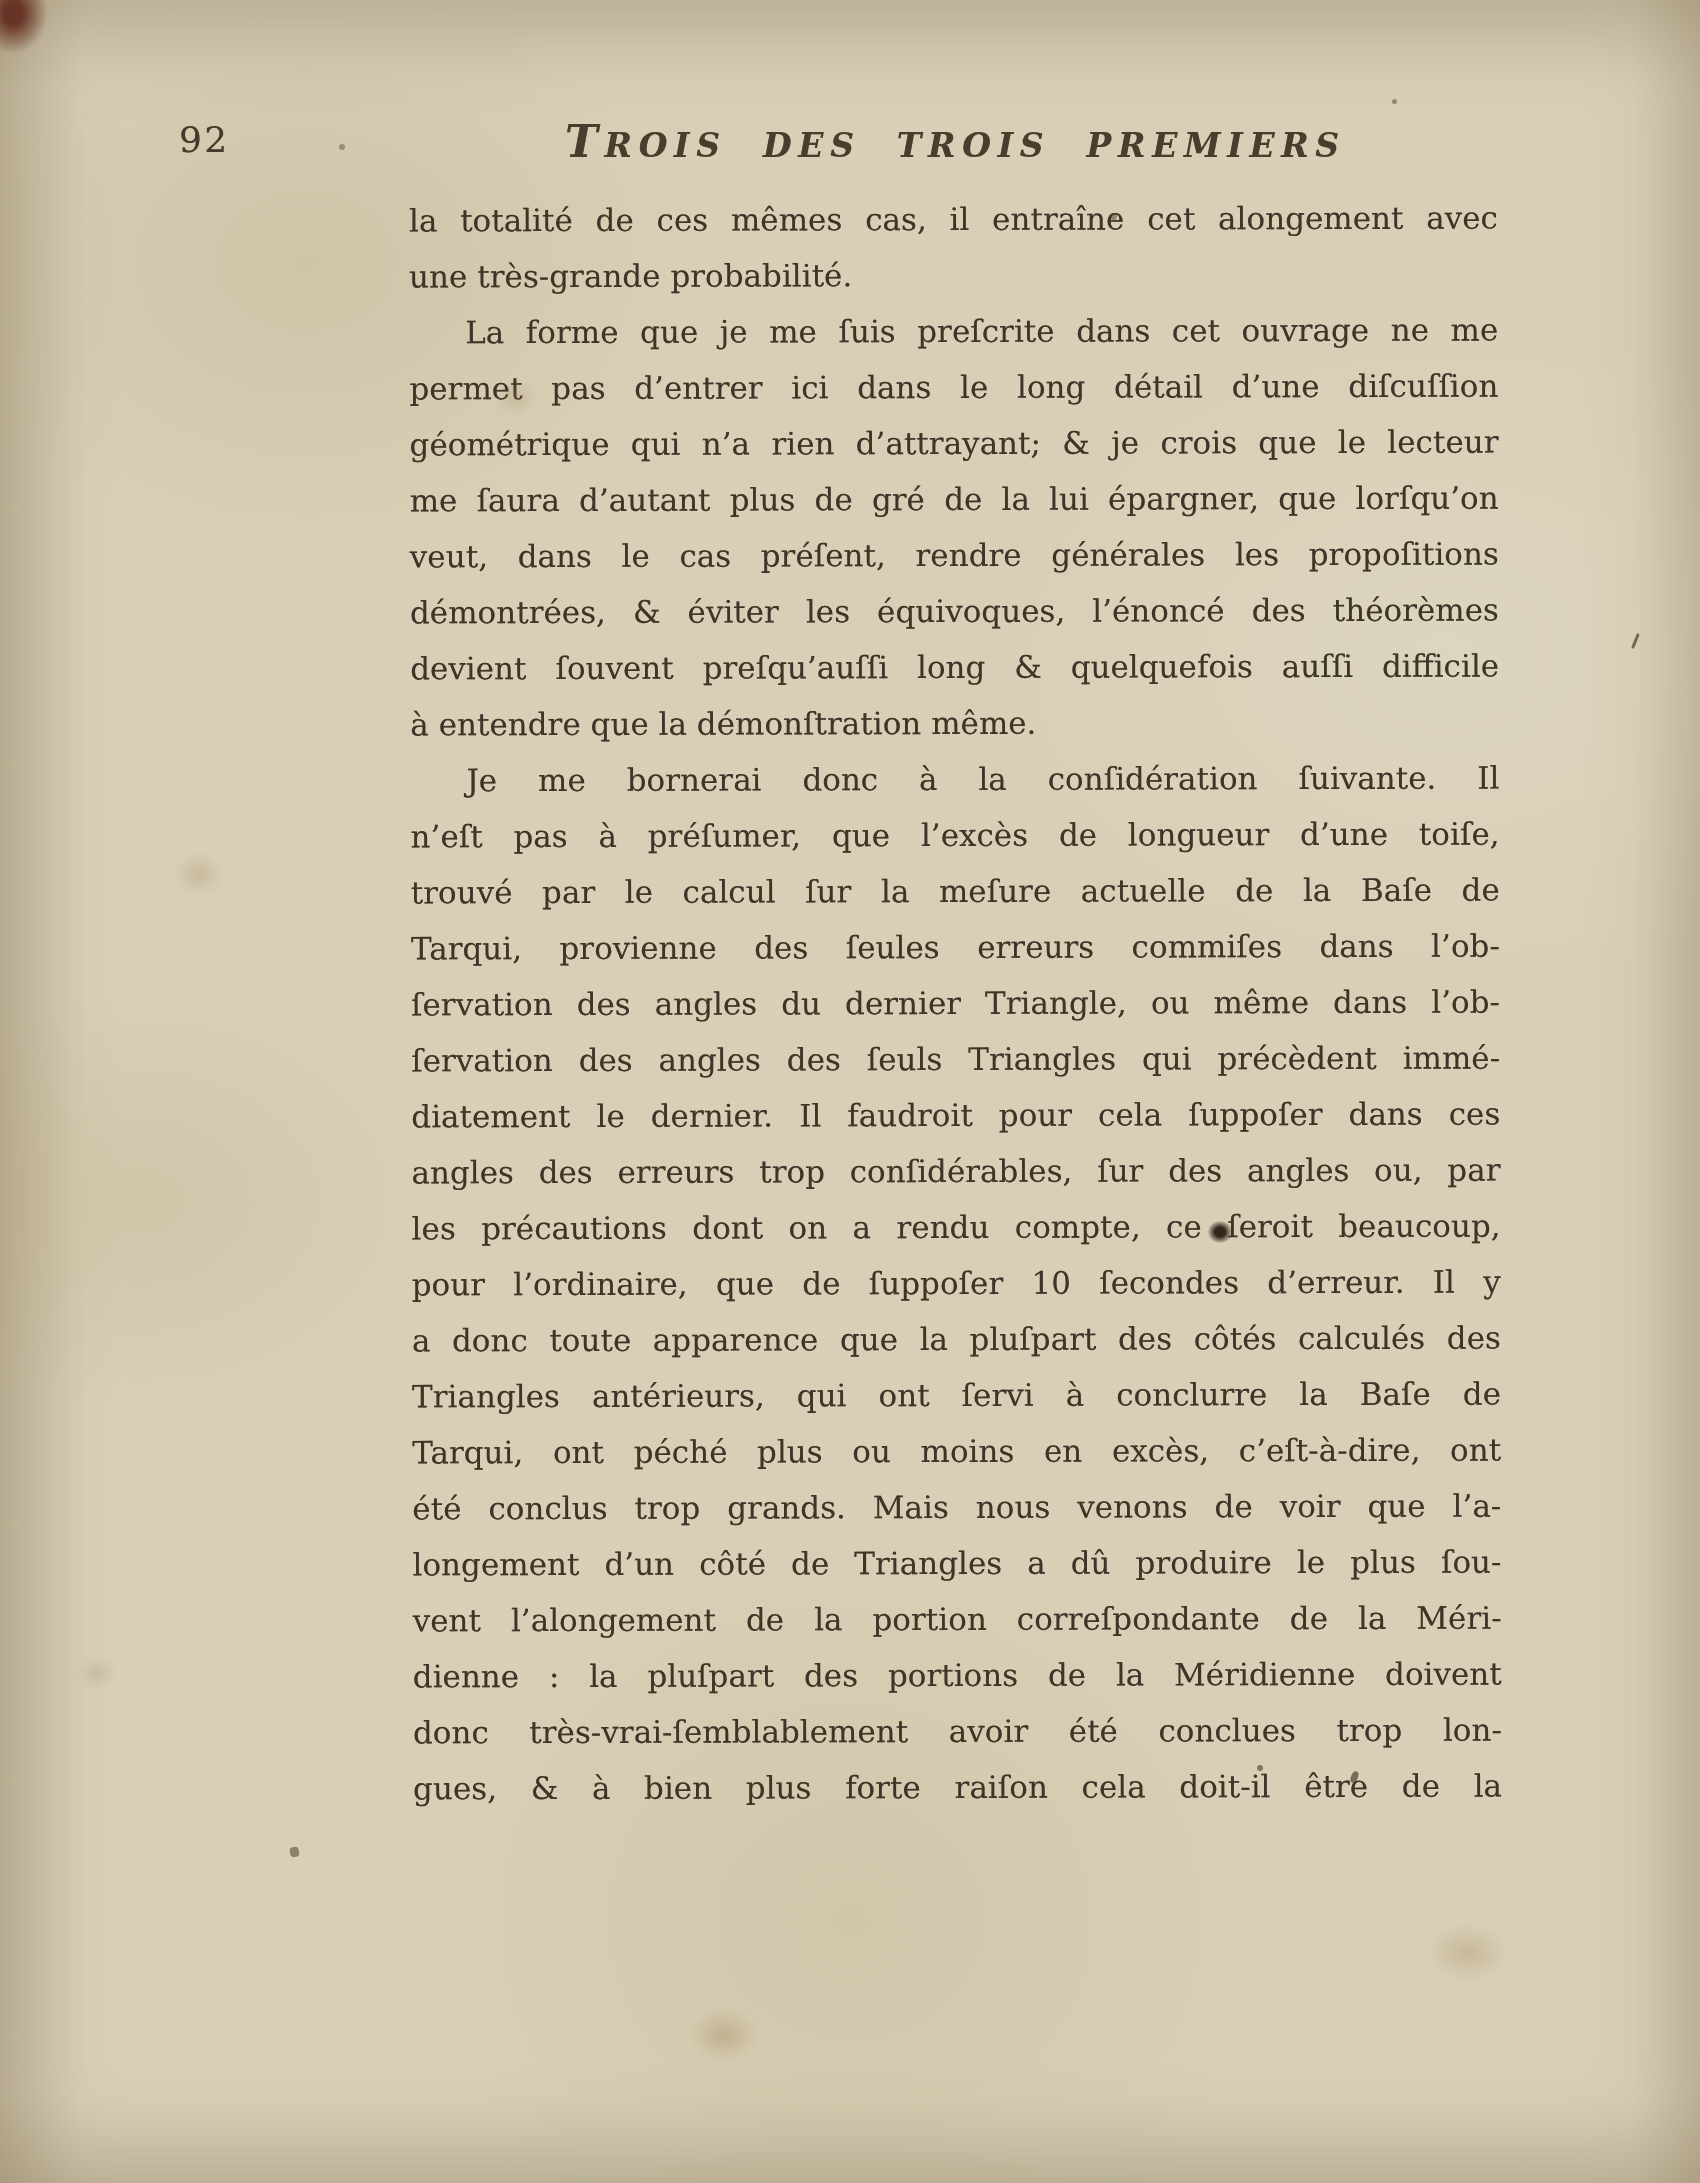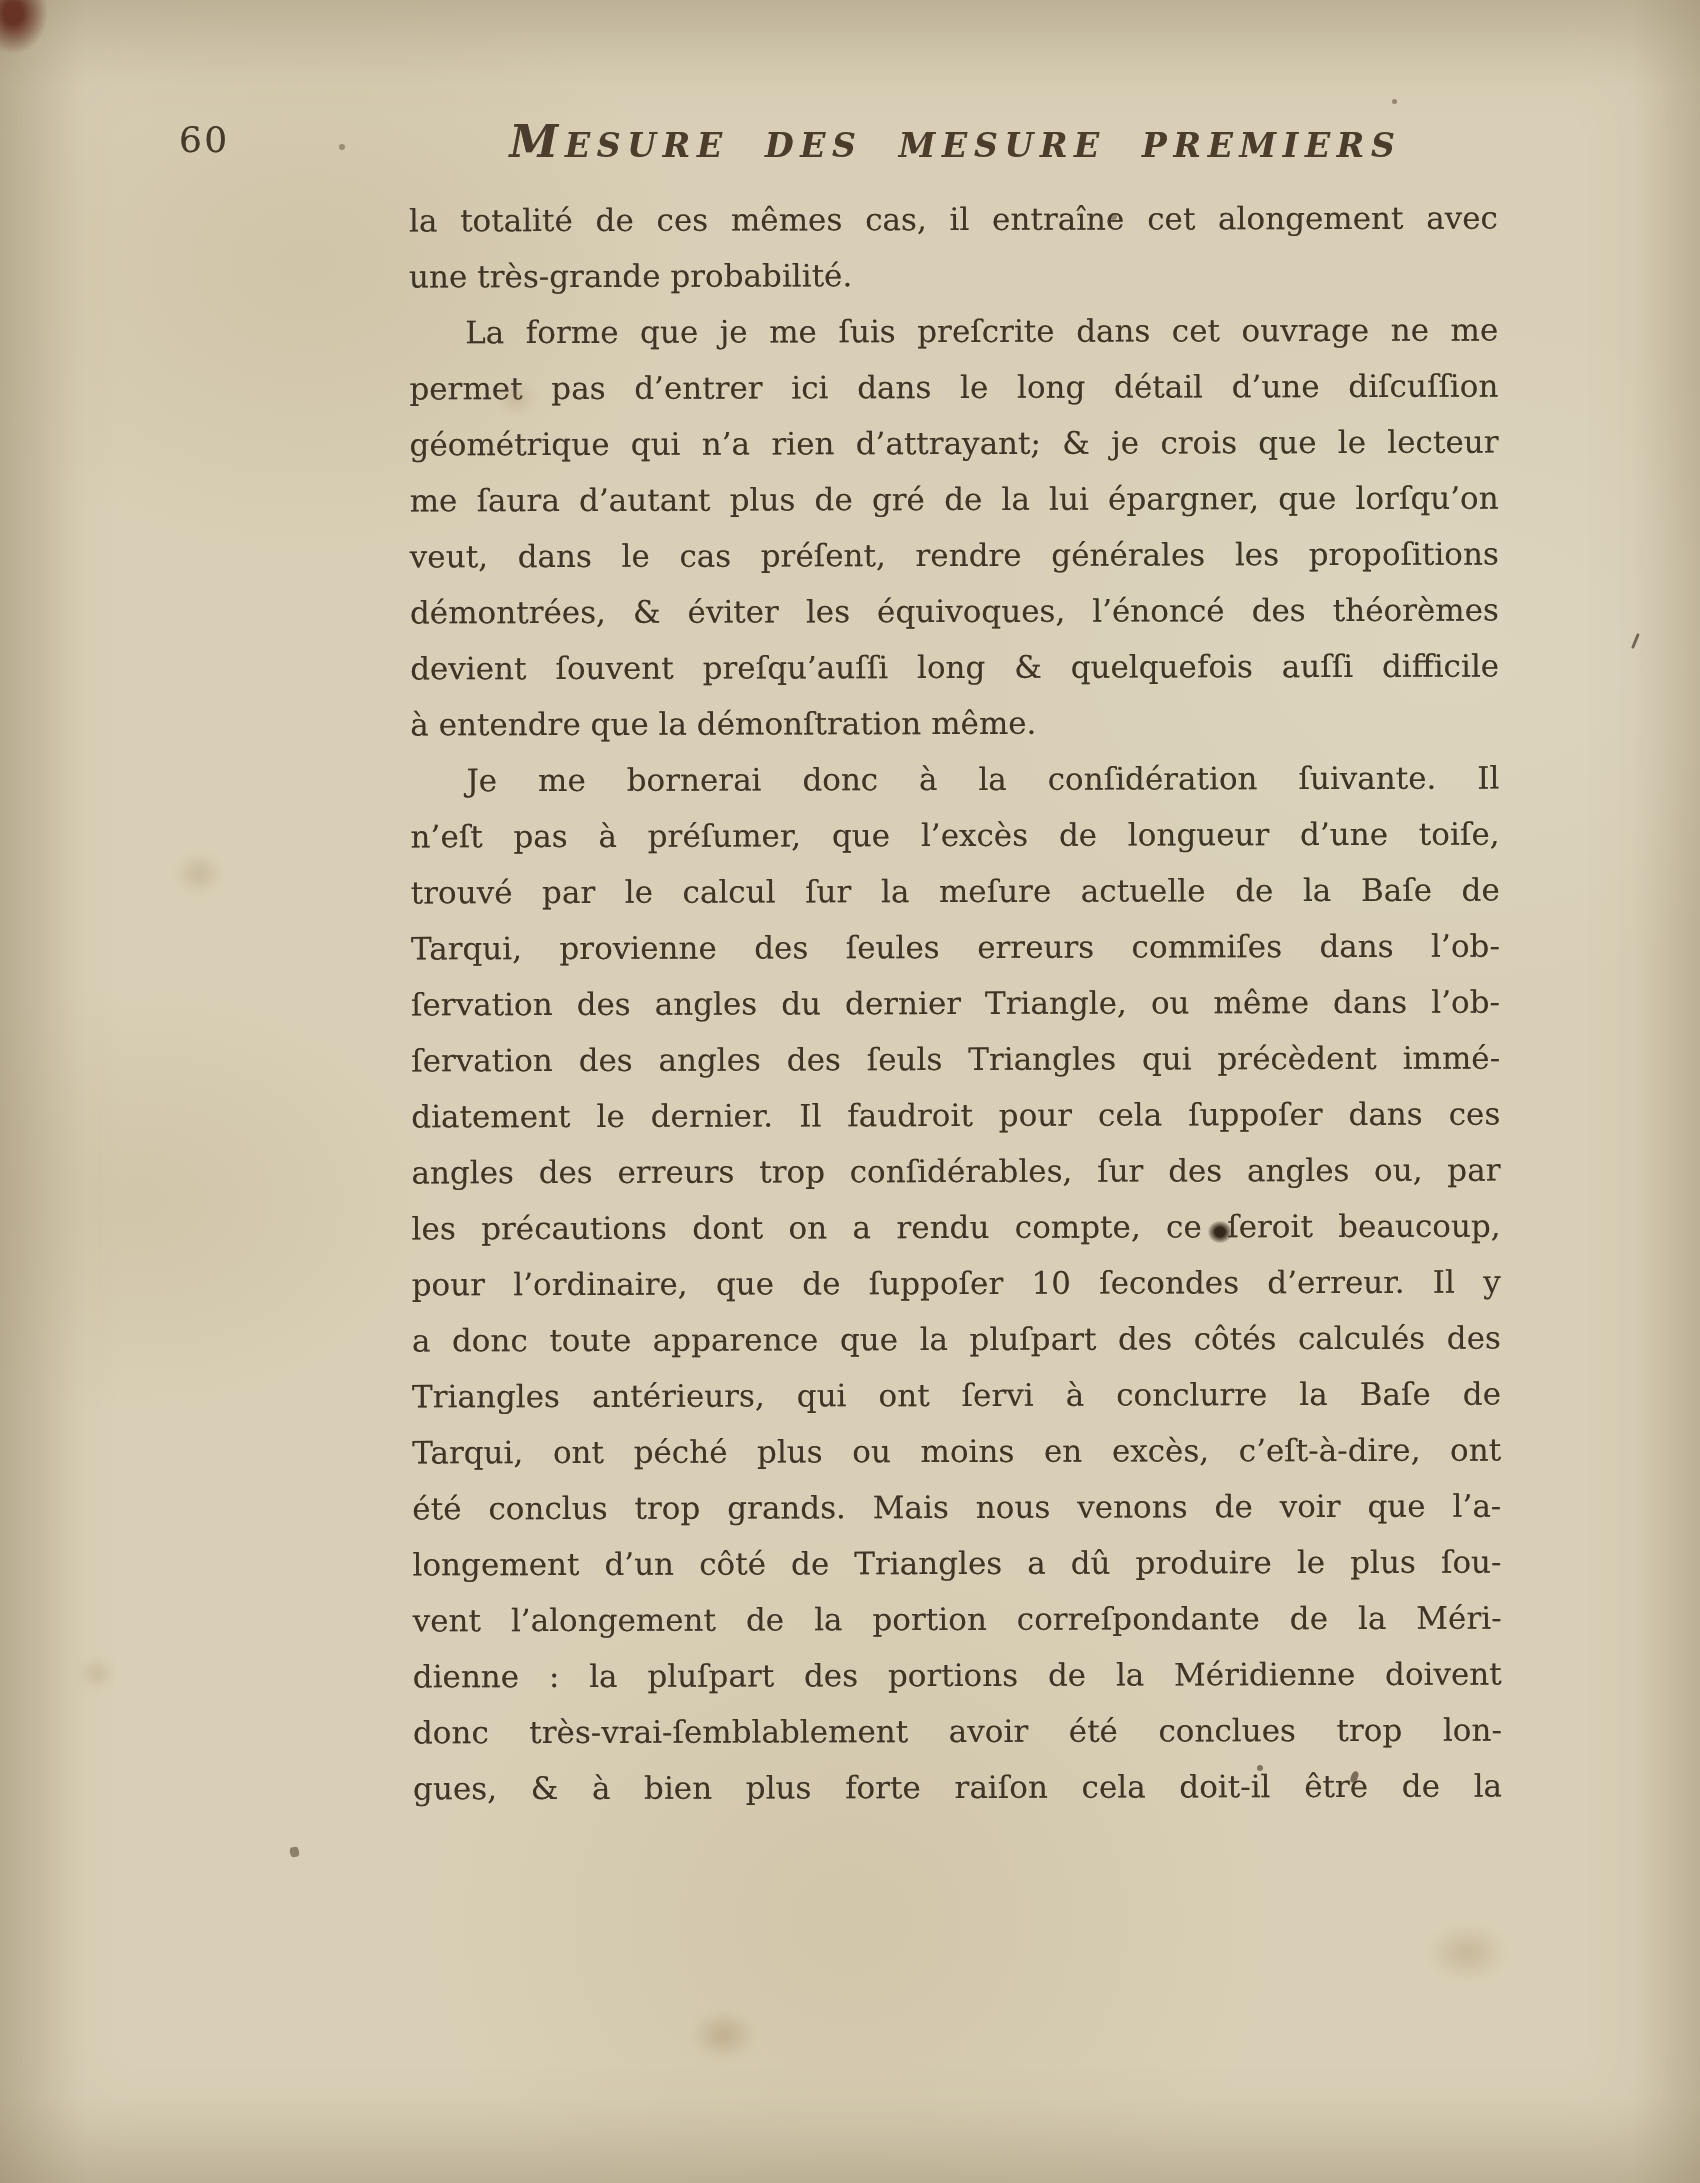--- a/index.html
+++ b/index.html
@@ -71,22 +71,22 @@
   .s11{left:1257px;top:1765px;width:6px;height:6px;background:rgba(74,58,42,.6);}
   .s12{left:79px;top:1658px;width:36px;height:31px;
       background:radial-gradient(ellipse,rgba(158,132,94,.26),rgba(158,132,94,0) 70%);filter:blur(3px);}
   .s13{left:339px;top:144px;width:6px;height:6px;background:rgba(86,66,48,.45);}
   .s14{left:1110px;top:213px;width:7.3px;height:7.3px;background:rgba(80,62,44,.5);filter:blur(0.6px);}
 </style>
 </head>
 <body>
 
 <div class="page">
-  <span class="pagenum">60</span>
-  <div class="running-head">MESURE DES MESURE PREMIERS</div>
+  <span class="pagenum">92</span>
+  <div class="running-head">TROIS DES TROIS PREMIERS</div>
 
   <div class="textblock" id="textblock">
       <div class="line just"><span>la totalité de ces mêmes cas, il entraîne cet alongement avec</span></div>
       <div class="line"><span>une très-grande probabilité.</span></div>
       <div class="line just indent"><span>La forme que je me ſuis preſcrite dans cet ouvrage ne me</span></div>
       <div class="line just"><span>permet pas d’entrer ici dans le long détail d’une diſcuſſion</span></div>
       <div class="line just"><span>géométrique qui n’a rien d’attrayant; &amp; je crois que le lecteur</span></div>
       <div class="line just"><span>me ſaura d’autant plus de gré de la lui épargner, que lorſqu’on</span></div>
       <div class="line just"><span>veut, dans le cas préſent, rendre générales les propoſitions</span></div>
       <div class="line just"><span>démontrées, &amp; éviter les équivoques, l’énoncé des théorèmes</span></div>

